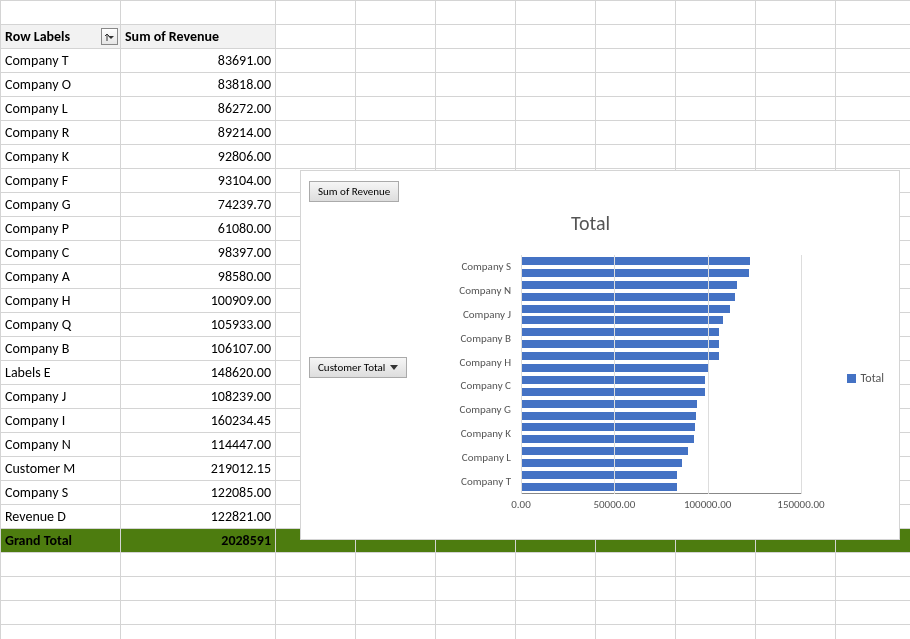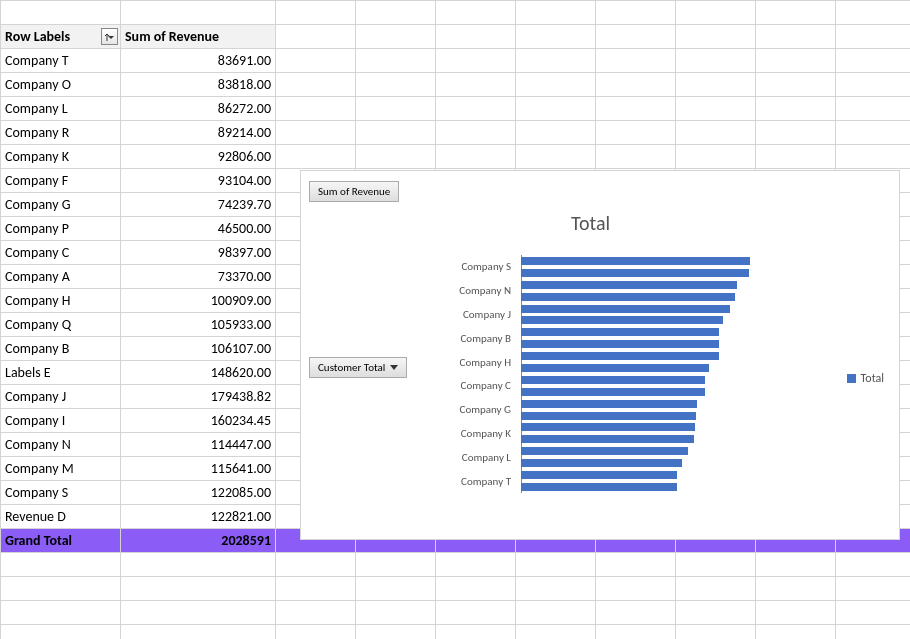--- a/index.html
+++ b/index.html
@@ -53,21 +53,21 @@
     background: linear-gradient(#fefefe,#e6e6e6);
     display: flex;
     align-items: center;
     justify-content: center;
     cursor: pointer;
   }
   .filter-btn svg { display:block; }
   .num { text-align: right; }
   .total-row td {
     font-weight: bold;
-    background: #8b5cf6;
+    background: #4d7c0f;
   }
   .chart-container {
     position: absolute;
     left: 300px;
     top: 170px;
     width: 600px;
     height: 370px;
     background: #fff;
     border: 1px solid #d4d4d4;
   }
@@ -306,21 +306,21 @@
           <td></td>
           <td></td>
           <td></td>
           <td></td>
           <td></td>
           <td></td>
           <td></td>
         </tr>
         <tr>
           <td>Company P</td>
-          <td class="num">46500.00</td>
+          <td class="num">61080.00</td>
           <td></td>
           <td></td>
           <td></td>
           <td></td>
           <td></td>
           <td></td>
           <td></td>
           <td></td>
         </tr>
         <tr>
@@ -330,21 +330,21 @@
           <td></td>
           <td></td>
           <td></td>
           <td></td>
           <td></td>
           <td></td>
           <td></td>
         </tr>
         <tr>
           <td>Company A</td>
-          <td class="num">73370.00</td>
+          <td class="num">98580.00</td>
           <td></td>
           <td></td>
           <td></td>
           <td></td>
           <td></td>
           <td></td>
           <td></td>
           <td></td>
         </tr>
         <tr>
@@ -390,21 +390,21 @@
           <td></td>
           <td></td>
           <td></td>
           <td></td>
           <td></td>
           <td></td>
           <td></td>
         </tr>
         <tr>
           <td>Company J</td>
-          <td class="num">179438.82</td>
+          <td class="num">108239.00</td>
           <td></td>
           <td></td>
           <td></td>
           <td></td>
           <td></td>
           <td></td>
           <td></td>
           <td></td>
         </tr>
         <tr>
@@ -425,22 +425,22 @@
           <td></td>
           <td></td>
           <td></td>
           <td></td>
           <td></td>
           <td></td>
           <td></td>
           <td></td>
         </tr>
         <tr>
-          <td>Company M</td>
-          <td class="num">115641.00</td>
+          <td>Customer M</td>
+          <td class="num">219012.15</td>
           <td></td>
           <td></td>
           <td></td>
           <td></td>
           <td></td>
           <td></td>
           <td></td>
           <td></td>
         </tr>
         <tr>
@@ -609,18 +609,28 @@
       <div class="bar-row">
         <div class="bar" style="width: 161.041px;"></div>
       </div>
       <div class="bar-row">
         <div class="bar" style="width: 156.46px;"></div>
       </div>
       <div class="bar-row">
         <div class="bar" style="width: 156.223px;"></div>
       </div>
     </div>
+  <div class="x-axis" id="x-axis">
+      <div class="tickline" style="left: 0px;"></div>
+      <div class="tick" style="left: 0px;">0.00</div>
+      <div class="tickline" style="left: 93.3333px;"></div>
+      <div class="tick" style="left: 93.3333px;">50000.00</div>
+      <div class="tickline" style="left: 186.667px;"></div>
+      <div class="tick" style="left: 186.667px;">100000.00</div>
+      <div class="tickline" style="left: 280px;"></div>
+      <div class="tick" style="left: 280px;">150000.00</div>
+    </div>
 
   <div class="legend">
     <div class="legend-swatch"></div>
     <span>Total</span>
   </div>
 </div>
 
 </body></html>

